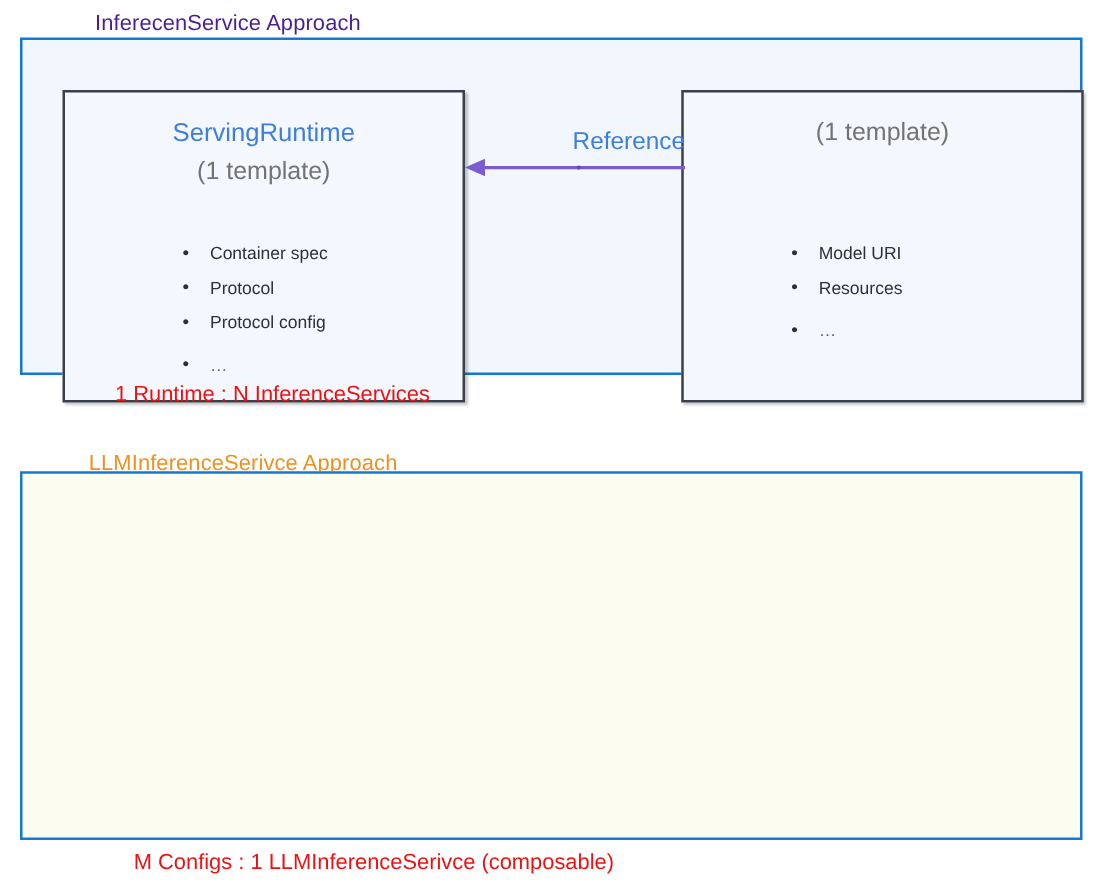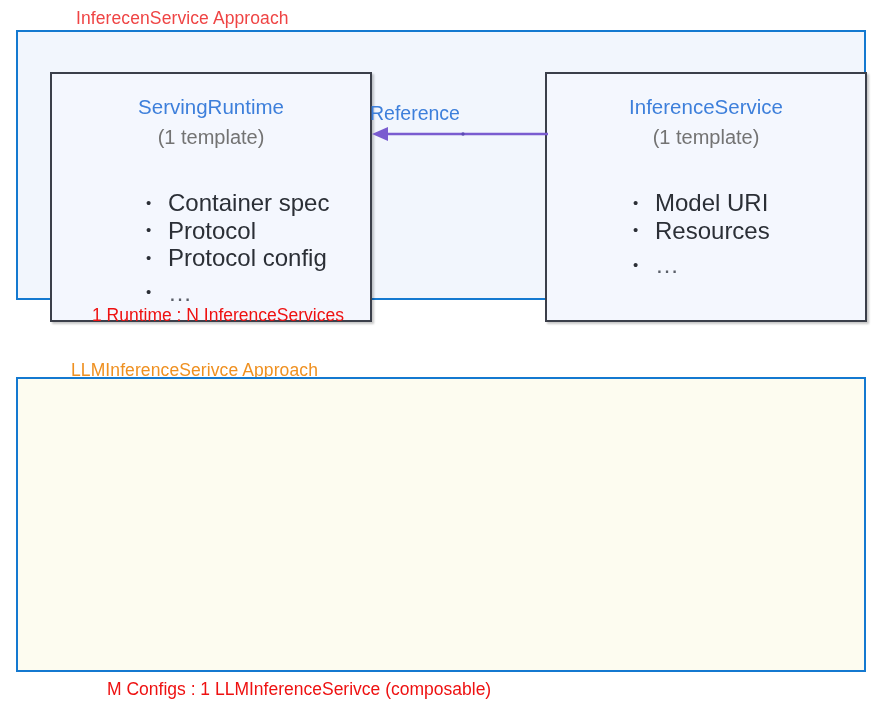--- a/index.html
+++ b/index.html
@@ -17,21 +17,21 @@
   }
 
   
   .section-title {
     position: absolute;
     font-size: 17.5px;
     font-weight: 400;
     letter-spacing: 0.1px;
     white-space: nowrap;
   }
-  #title-top    { left: 76px;  top: 8px;   color: #ef4444; }
+  #title-top    { left: 76px;  top: 8px;   color: #4c1d95; }
   #title-bottom { left: 71px;  top: 360px; color: #ef9020; }
 
   
   .panel {
     position: absolute;
     box-sizing: border-box;
     border: 2px solid #1479d0;
   }
   #panel-top {
     left: 16px; top: 30px; width: 850px; height: 270px;
@@ -76,21 +76,21 @@
     padding: 0;
     position: absolute;
   }
   #list-serving-runtime  { left: 94px; top: 115px; }
   #list-inference-svc    { left: 86px; top: 115px; }
 
   ul.bullets li {
     position: relative;
     padding-left: 22px;
     color: #2b2f36;
-    font-size: 24px;
+    font-size: 14px;
     line-height: 27.5px;
     white-space: nowrap;
   }
   ul.bullets li::before {
     content: "\2022";
     position: absolute;
     left: 0;
     top: -0.5px;
     color: #2b2f36;
     font-size: 15px;
@@ -99,21 +99,21 @@
   ul.bullets li.gap { margin-top: 7px; }
 
   
   .arrow-wrap { position: absolute; }
   #arrow-top    { left: 352px; top: 93px;  width: 178px; height: 18px; }
   .arrow-label {
     position: absolute;
     color: #3d7fdb;
     font-size: 19.5px;
     white-space: nowrap;
-    text-align: left;
+    text-align: right;
   }
   #label-reference { left: 352px; top: 70px;  width: 178px; }
 
   
   .caption {
     position: absolute;
     color: #ee1111;
     font-size: 17.5px;
     white-space: nowrap;
   }
@@ -135,21 +135,20 @@
     <ul class="bullets" id="list-serving-runtime">
       <li>Container spec</li>
       <li>Protocol</li>
       <li>Protocol config</li>
       <li class="ellipsis gap">…</li>
     </ul>
   </div>
 
   <div class="card blue" id="card-inference-svc">
     <div class="card-title">
-      <span>InferenceService</span>
       <span class="sub">(1 template)</span>
     </div>
     <ul class="bullets" id="list-inference-svc">
       <li>Model URI</li>
       <li>Resources</li>
       <li class="ellipsis gap">…</li>
     </ul>
   </div>
 
   <div class="arrow-label" id="label-reference">Reference</div>

